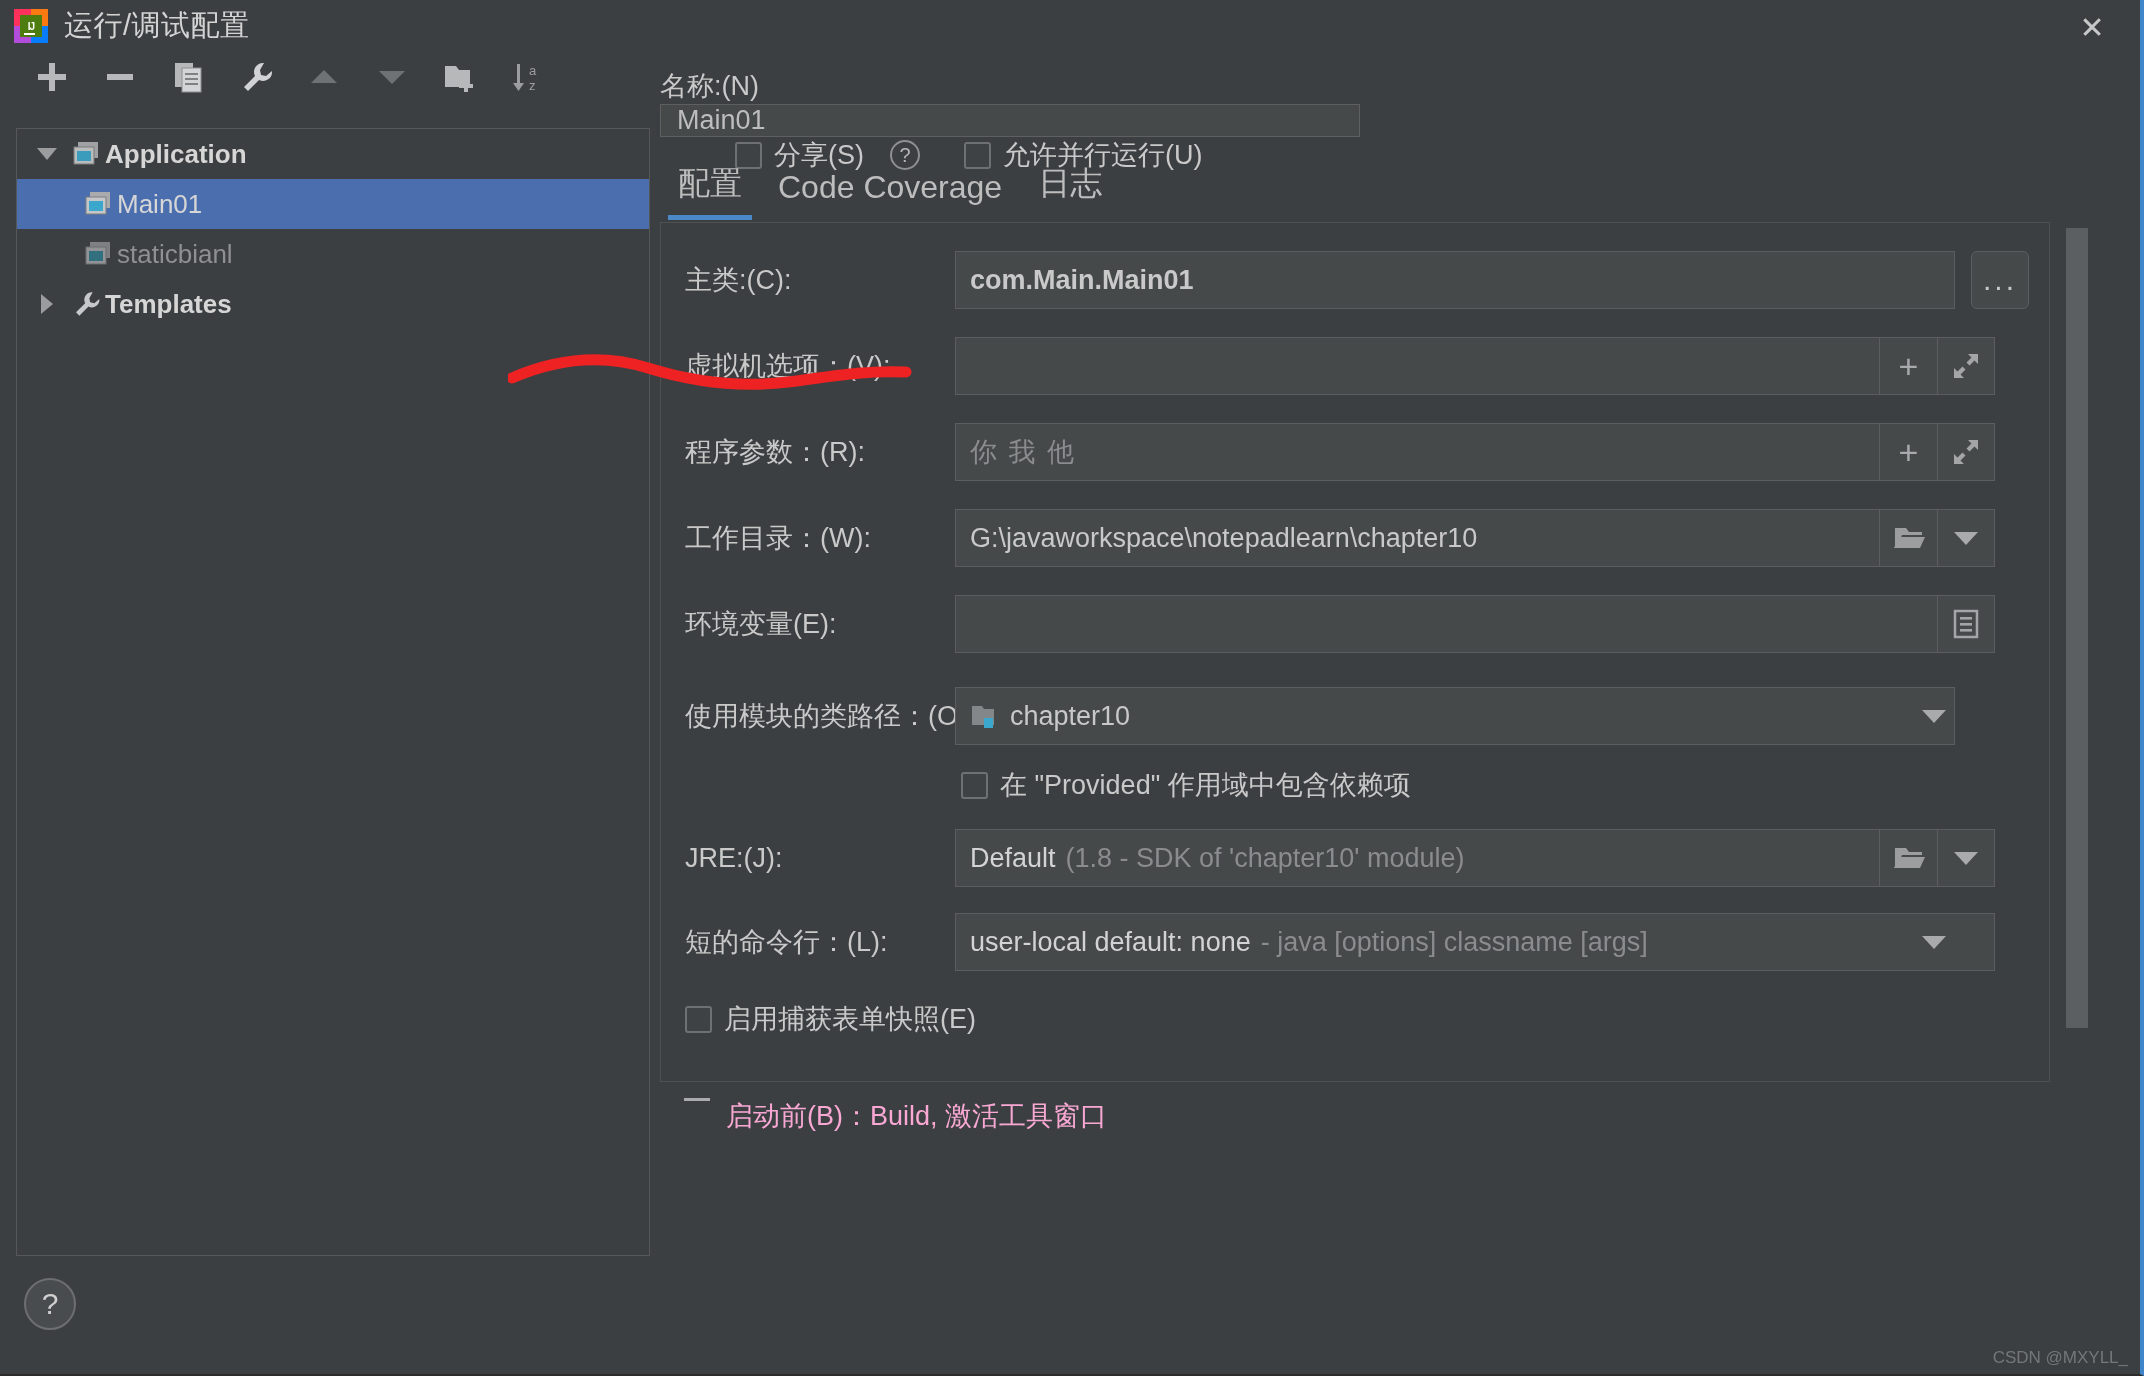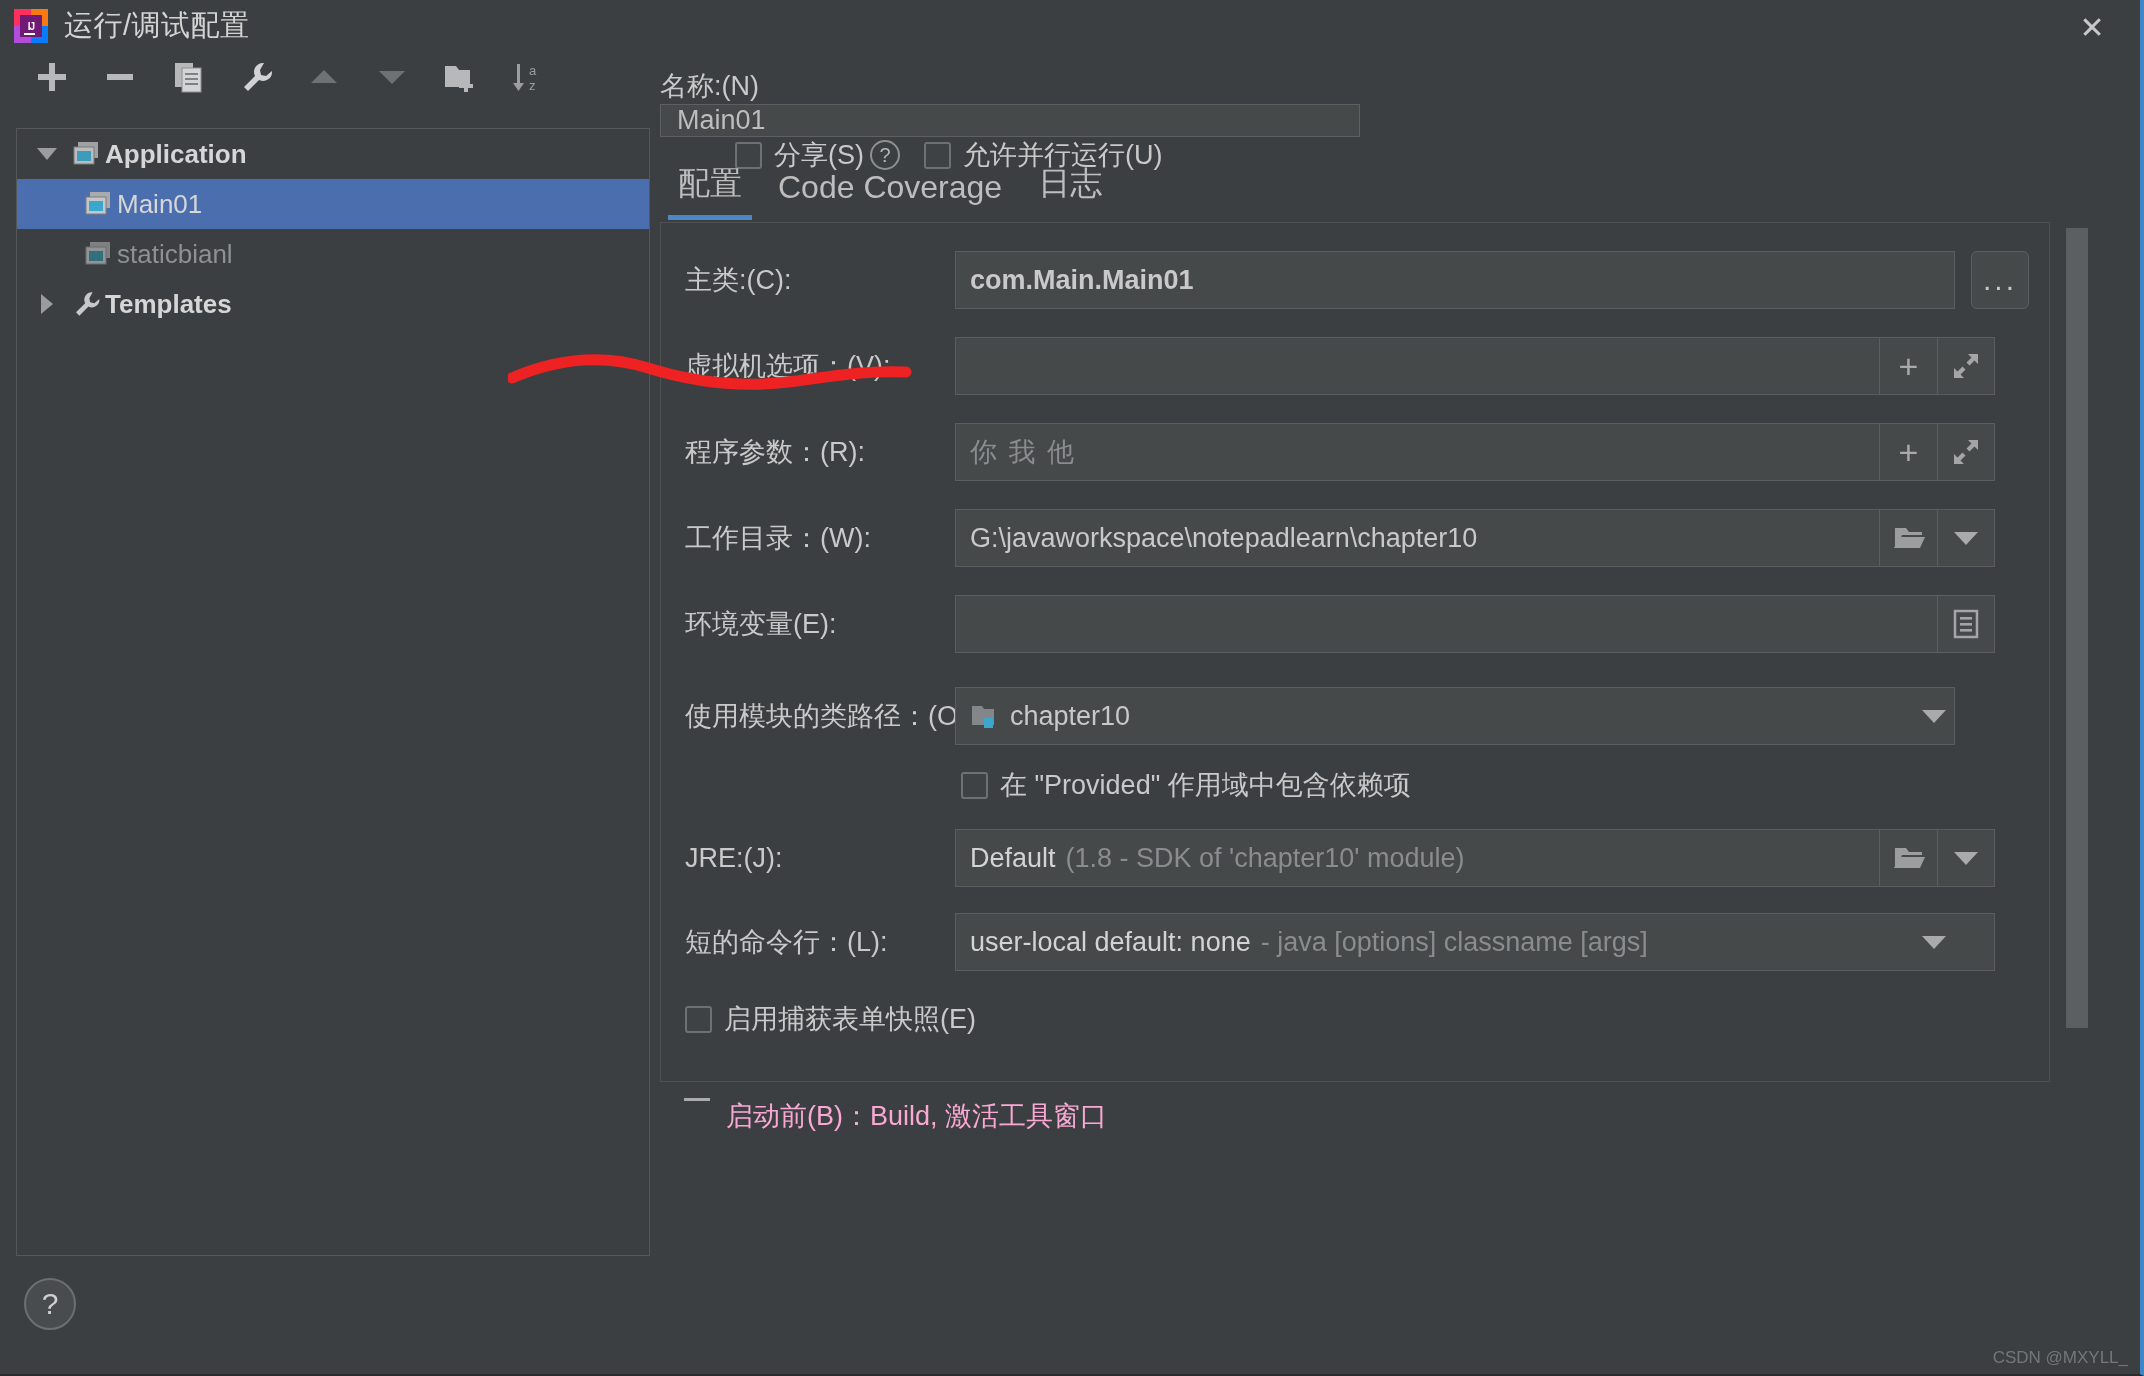--- a/index.html
+++ b/index.html
@@ -22,21 +22,21 @@
     display: flex; align-items: center; padding-left: 14px;
   }
   .ij-logo { width: 34px; height: 34px; position: relative; flex: 0 0 auto; }
   .ij-logo .q { position: absolute; width: 17px; height: 17px; }
   .ij-logo .q1 { left:0; top:0; background:#fe315d; }
   .ij-logo .q2 { left:17px; top:0; background:#f97a12; }
   .ij-logo .q3 { left:0; top:17px; background:#b24cdb; }
   .ij-logo .q4 { left:17px; top:17px; background:#087cfa; }
   .ij-logo .inner {
     position:absolute; left:6px; top:6px; width:22px; height:22px;
-    background:#701a75; color:#fff; font-size:10px; font-weight:bold;
+    background:#4d7c0f; color:#fff; font-size:10px; font-weight:bold;
     display:flex; align-items:center; justify-content:center; letter-spacing:-1px;
   }
   .ij-logo .uline {
     position:absolute; left:10px; top:24px; width:11px; height:2px; background:#fff;
   }
   .title-text {
     margin-left: 16px; font-size: 29px; color: #d4d4d4; letter-spacing: 0.5px;
   }
   .close-btn {
     position: absolute; right: 28px; top: 8px; width: 40px; height: 40px;
@@ -79,21 +79,21 @@
   }
   .name-row {
     display: flex; align-items: flex-start; height: 70px; margin-top: 16px; flex-direction: column;
   }
   .name-label { font-size: 27px; color: #c9c9c9; width: 142px; }
   .name-input {
     width: 700px; height: 62px; background: #45494a; border: 1px solid #5e6060;
     color: #bdbdbd; font-size: 27px; padding: 0 16px; outline: none;
     font-family: "Liberation Sans", sans-serif;
   }
-  .top-checks { display: flex; align-items: center; margin-left: 75px; gap: 6px; }
+  .top-checks { display: flex; align-items: center; margin-left: 75px; gap: 26px; }
   .chk {
     width: 27px; height: 27px; border: 2px solid #6e7173; background: #3f4244;
     border-radius: 3px; flex: 0 0 auto;
   }
   .chk-lbl { font-size: 27px; color: #c9c9c9; margin-left: 12px; white-space: nowrap; }
   .help-circle {
     width: 30px; height: 30px; border: 2px solid #8d8f91; border-radius: 50%;
     color: #b5b7b9; font-size: 20px; display:flex; align-items:center; justify-content:center;
     flex: 0 0 auto;
   }

